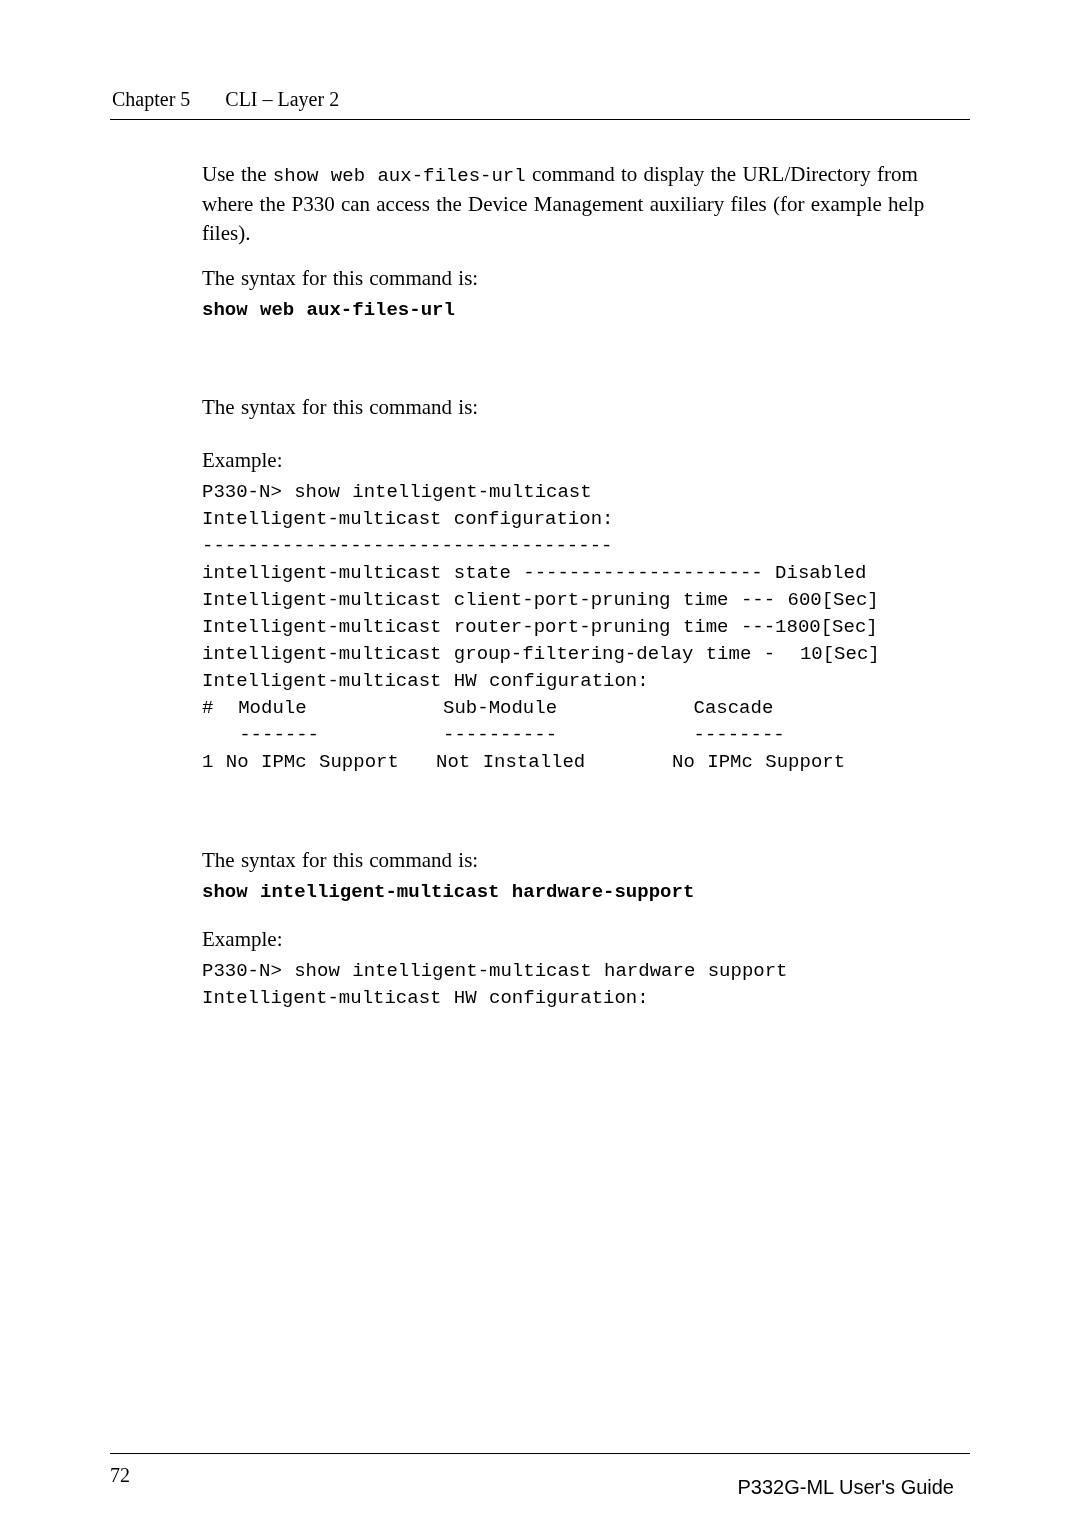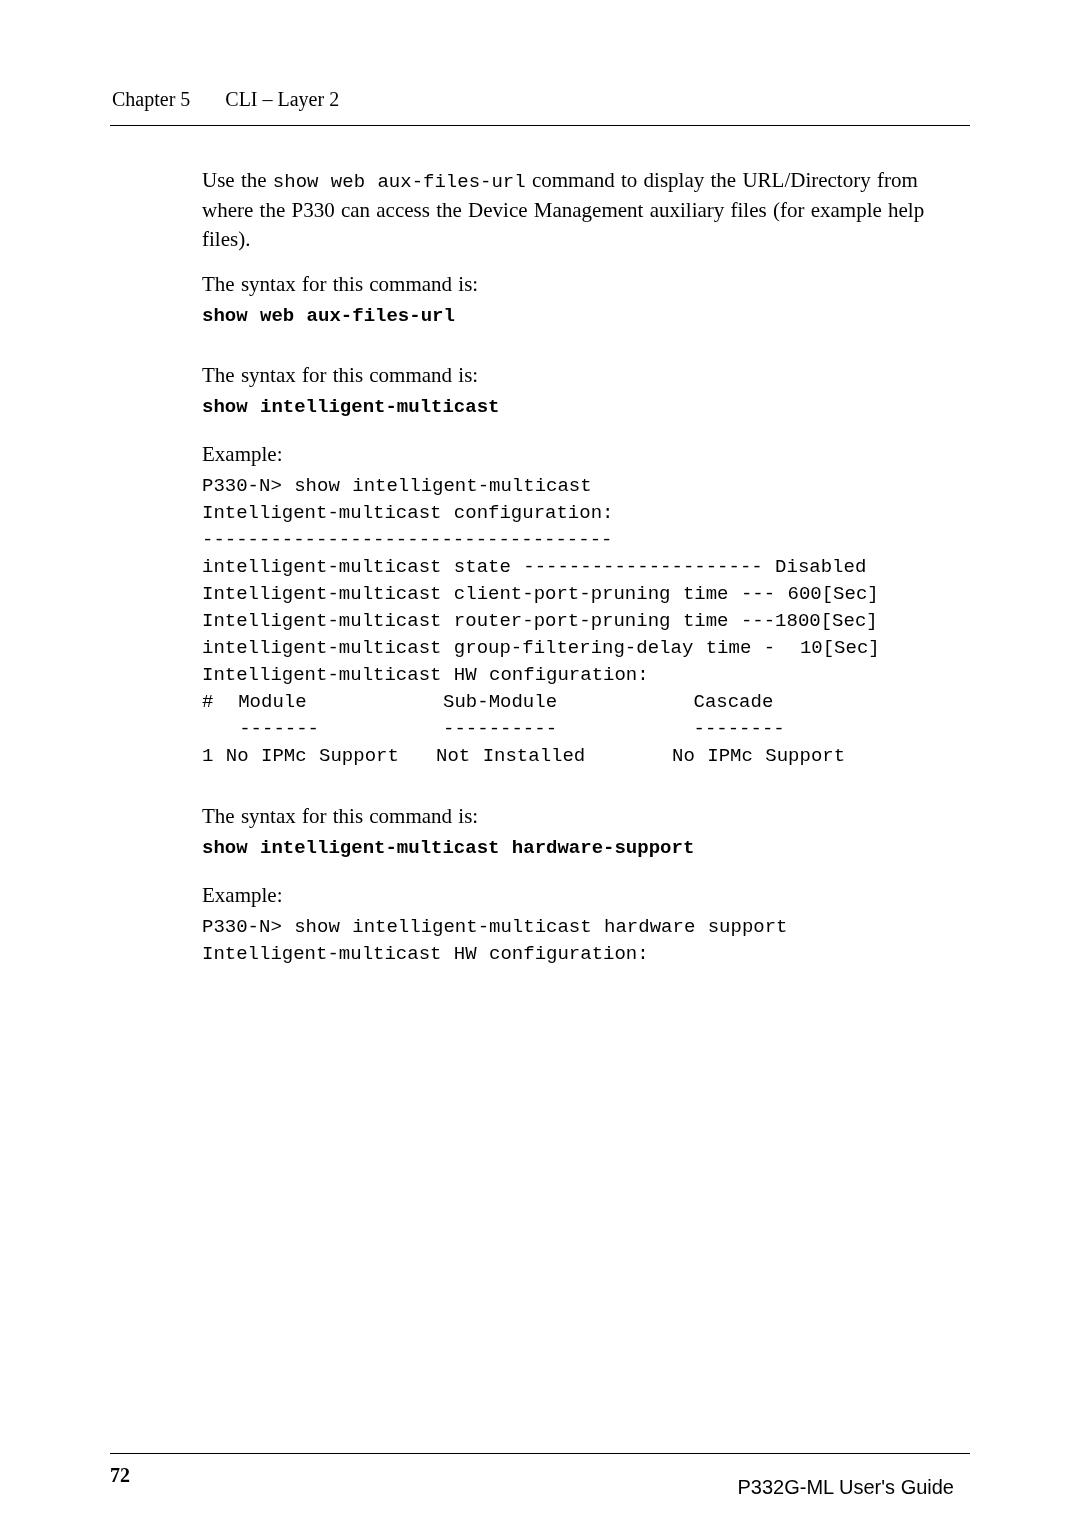--- a/index.html
+++ b/index.html
@@ -12,39 +12,40 @@
     width: 1080px;
     height: 1528px;
     position: relative;
   }
   .page {
     padding: 88px 110px 70px 110px;
   }
   .header-row {
     font-family: "Times New Roman", Times, serif;
     font-size: 20px;
-    margin-bottom: 14px;
+    margin-bottom: 8px;
     padding-left: 2px;
   }
   .header-row .chap { margin-right: 30px; }
   .hr {
     border-top: 1.5px solid #000;
     margin: 0 0 40px 0;
   }
   .section-heading {
     font-family: Arial, Helvetica, sans-serif;
     font-weight: bold;
     font-size: 19px;
     margin: 0 0 12px 0;
   }
   .body-block {
     margin-left: 92px;
     font-size: 21px;
     line-height: 1.38;
     word-spacing: 1px;
+    margin-top: 38px;
   }
   .body-block p { margin: 0 0 16px 0; }
   .mono, code, pre {
     font-family: "Courier New", Courier, monospace;
     font-size: 19px;
     line-height: 1.42;
   }
   .bold-mono {
     font-family: "Courier New", Courier, monospace;
     font-weight: bold;
@@ -61,21 +62,20 @@
     bottom: 64px;
     left: 110px;
     right: 110px;
     border-top: 1px solid #000;
     padding-top: 10px;
   }
   .footer-left {
     position: absolute;
     left: 0;
     font-size: 20px;
-    font-weight: bold;
   }
   .footer-right {
     position: absolute;
     right: 16px;
     font-family: Liberation Sans, sans-serif;
     font-size: 20px;
     margin-top: 12px;
   }
 </style>
 </head>
@@ -94,21 +94,20 @@
       <span>Use the </span><span class="mono">show web aux-files-url</span><span> command to display the URL/Directory from where the P330 can access the Device Management auxiliary files (for example help files).</span>
     </p>
     <p style="margin-bottom:4px">The syntax for this command is:</p>
     <div class="bold-mono">show web aux-files-url</div>
   </div>
 
   <div class="gap-lg"></div>
 
   <div class="body-block">
     <p style="margin-bottom:4px">The syntax for this command is:</p>
-    <div class="bold-mono">show intelligent-multicast</div>
     <div class="gap-md"></div>
     <p style="margin-bottom:4px">Example:</p>
     <pre>P330-N&gt; show intelligent-multicast
 Intelligent-multicast configuration:
 ------------------------------------
 intelligent-multicast state --------------------- Disabled
 Intelligent-multicast client-port-pruning time --- 600[Sec]
 Intelligent-multicast router-port-pruning time ---1800[Sec]
 intelligent-multicast group-filtering-delay time -  10[Sec]
 Intelligent-multicast HW configuration:

